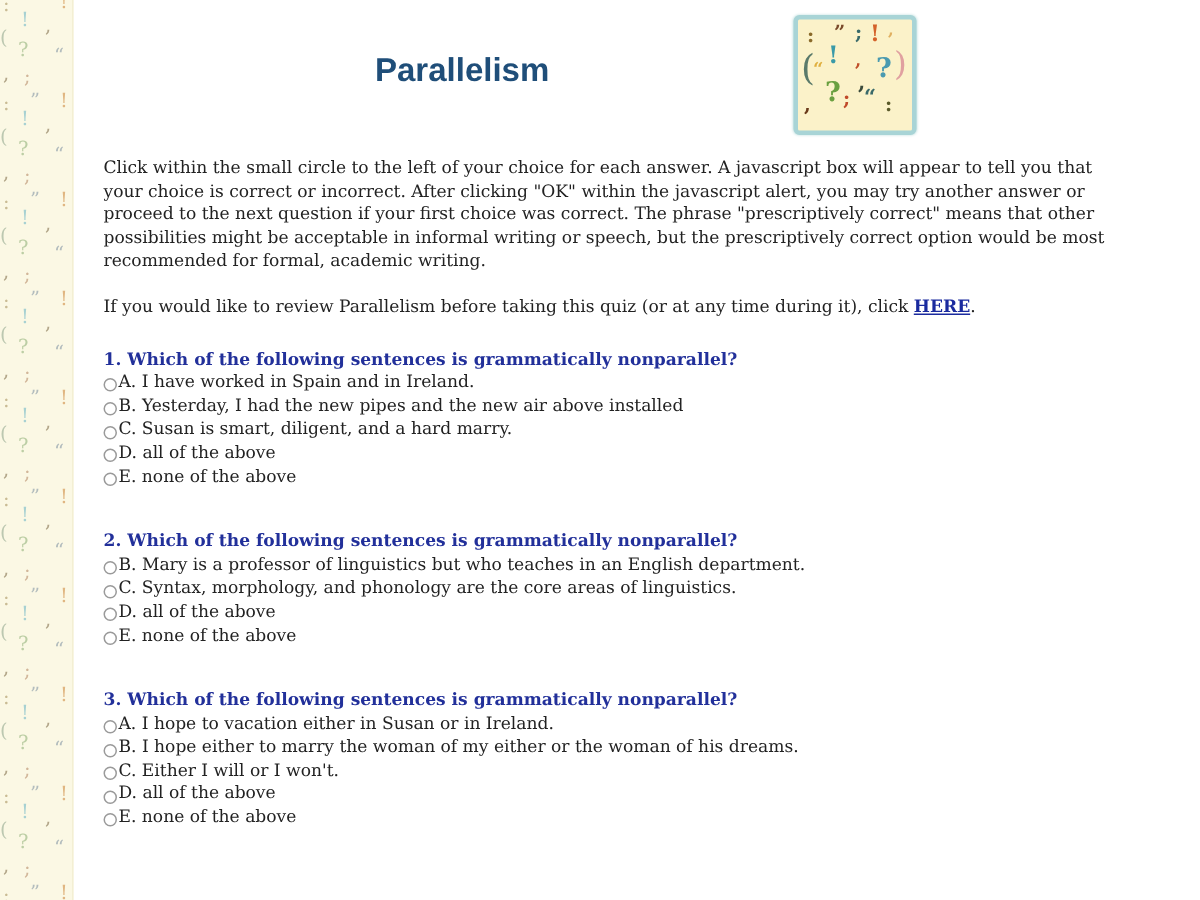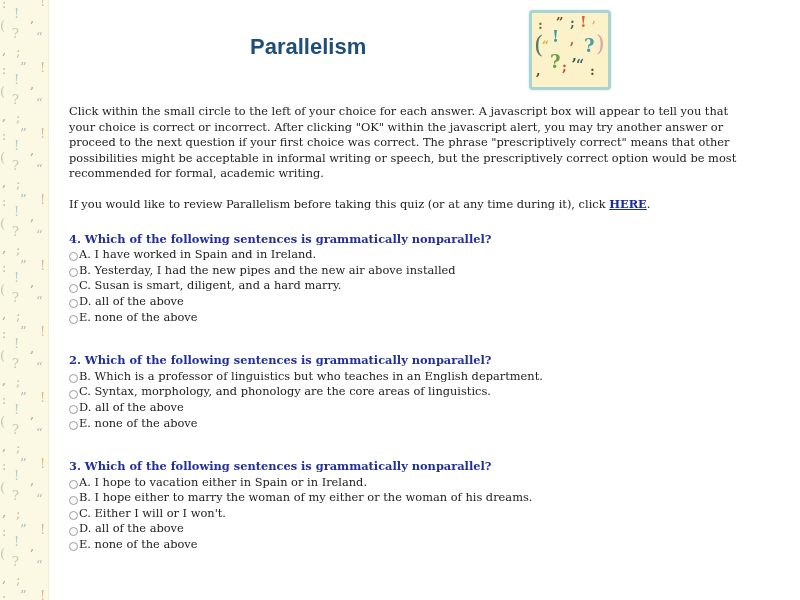--- a/index.html
+++ b/index.html
@@ -196,21 +196,21 @@
   </div>
 </div>
 
 <div class="content">
   <p class="intro">Click within the small circle to the left of your choice for each answer. A javascript box will appear to tell you that your choice is correct or incorrect. After clicking "OK" within the javascript alert, you may try another answer or proceed to the next question if your first choice was correct. The phrase "prescriptively correct" means that other possibilities might be acceptable in informal writing or speech, but the prescriptively correct option would be most recommended for formal, academic writing.</p>
   <p class="review">
     <span>If you would like to review Parallelism before taking this quiz (or at any time during it), click </span><a class="here-link">HERE</a><span>.</span>
   </p>
 
   <div class="question">
-    <div class="q-title">4. Which of the following sentences is grammatically nonparallel?</div>
+    <div class="q-title">1. Which of the following sentences is grammatically nonparallel?</div>
     <label class="option">
         <span class="radio"></span>
         <span>A. I have worked in Spain and in Ireland.</span>
       </label>
     <label class="option">
         <span class="radio"></span>
         <span>B. Yesterday, I had the new pipes and the new air above installed</span>
       </label>
     <label class="option">
         <span class="radio"></span>
@@ -223,41 +223,41 @@
     <label class="option">
         <span class="radio"></span>
         <span>E. none of the above</span>
       </label>
   </div>
 
   <div class="question">
     <div class="q-title">2. Which of the following sentences is grammatically nonparallel?</div>
     <label class="option">
         <span class="radio"></span>
-        <span>B. Which is a professor of linguistics but who teaches in an English department.</span>
+        <span>B. Mary is a professor of linguistics but who teaches in an English department.</span>
       </label>
     <label class="option">
         <span class="radio"></span>
         <span>C. Syntax, morphology, and phonology are the core areas of linguistics.</span>
       </label>
     <label class="option">
         <span class="radio"></span>
         <span>D. all of the above</span>
       </label>
     <label class="option">
         <span class="radio"></span>
         <span>E. none of the above</span>
       </label>
   </div>
 
   <div class="question">
     <div class="q-title">3. Which of the following sentences is grammatically nonparallel?</div>
     <label class="option">
         <span class="radio"></span>
-        <span>A. I hope to vacation either in Spain or in Ireland.</span>
+        <span>A. I hope to vacation either in Susan or in Ireland.</span>
       </label>
     <label class="option">
         <span class="radio"></span>
         <span>B. I hope either to marry the woman of my either or the woman of his dreams.</span>
       </label>
     <label class="option">
         <span class="radio"></span>
         <span>C. Either I will or I won't.</span>
       </label>
     <label class="option">

